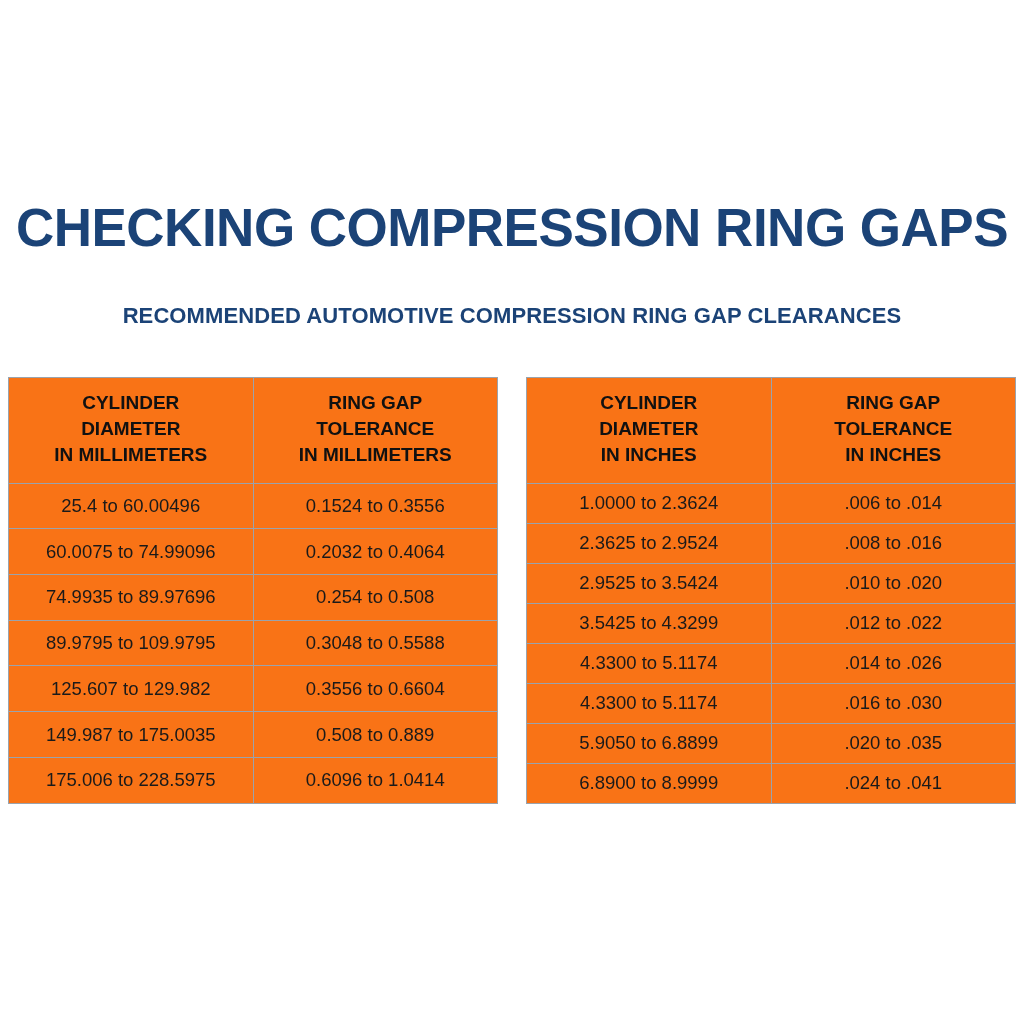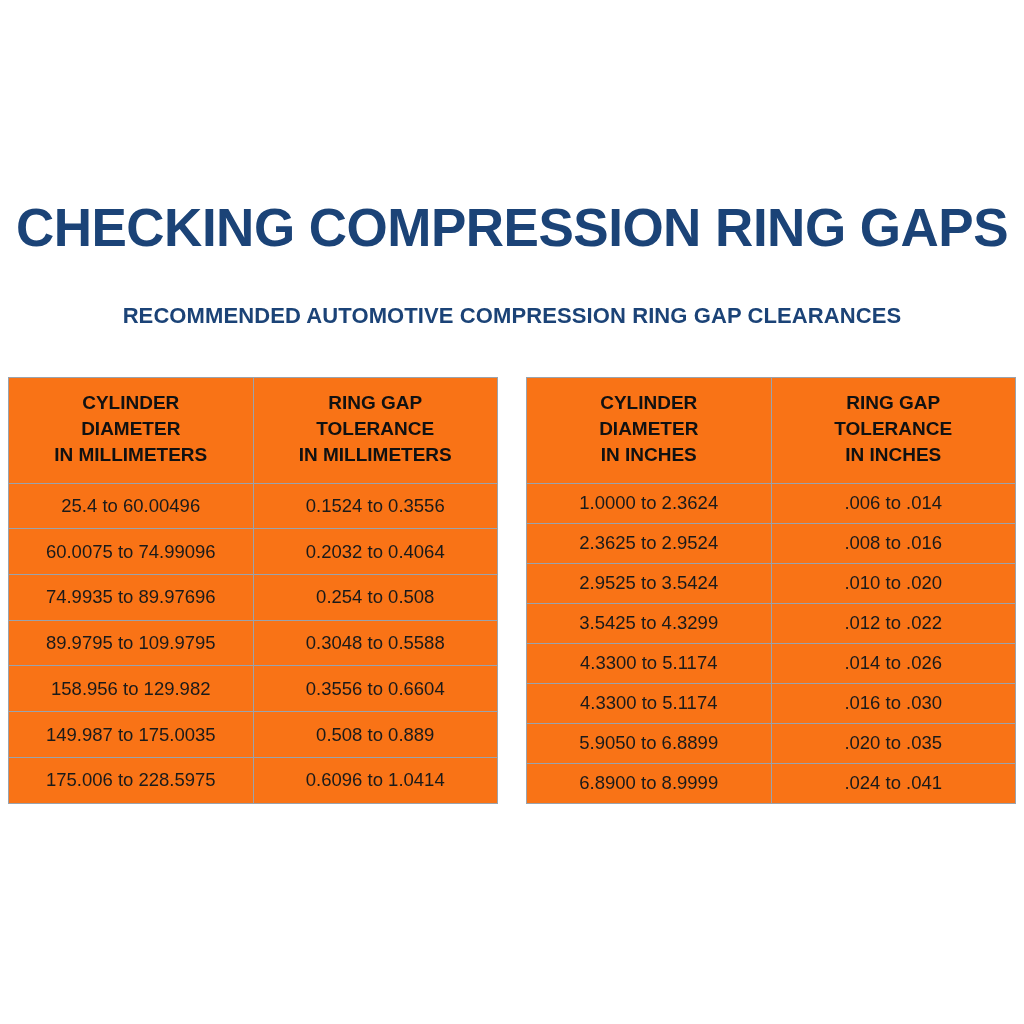--- a/index.html
+++ b/index.html
@@ -121,21 +121,21 @@
         </tr>
         <tr>
           <td>74.9935 to 89.97696</td>
           <td>0.254 to 0.508</td>
         </tr>
         <tr>
           <td>89.9795 to 109.9795</td>
           <td>0.3048 to 0.5588</td>
         </tr>
         <tr>
-          <td>158.956 to 129.982</td>
+          <td>125.607 to 129.982</td>
           <td>0.3556 to 0.6604</td>
         </tr>
         <tr>
           <td>149.987 to 175.0035</td>
           <td>0.508 to 0.889</td>
         </tr>
         <tr>
           <td>175.006 to 228.5975</td>
           <td>0.6096 to 1.0414</td>
         </tr>

